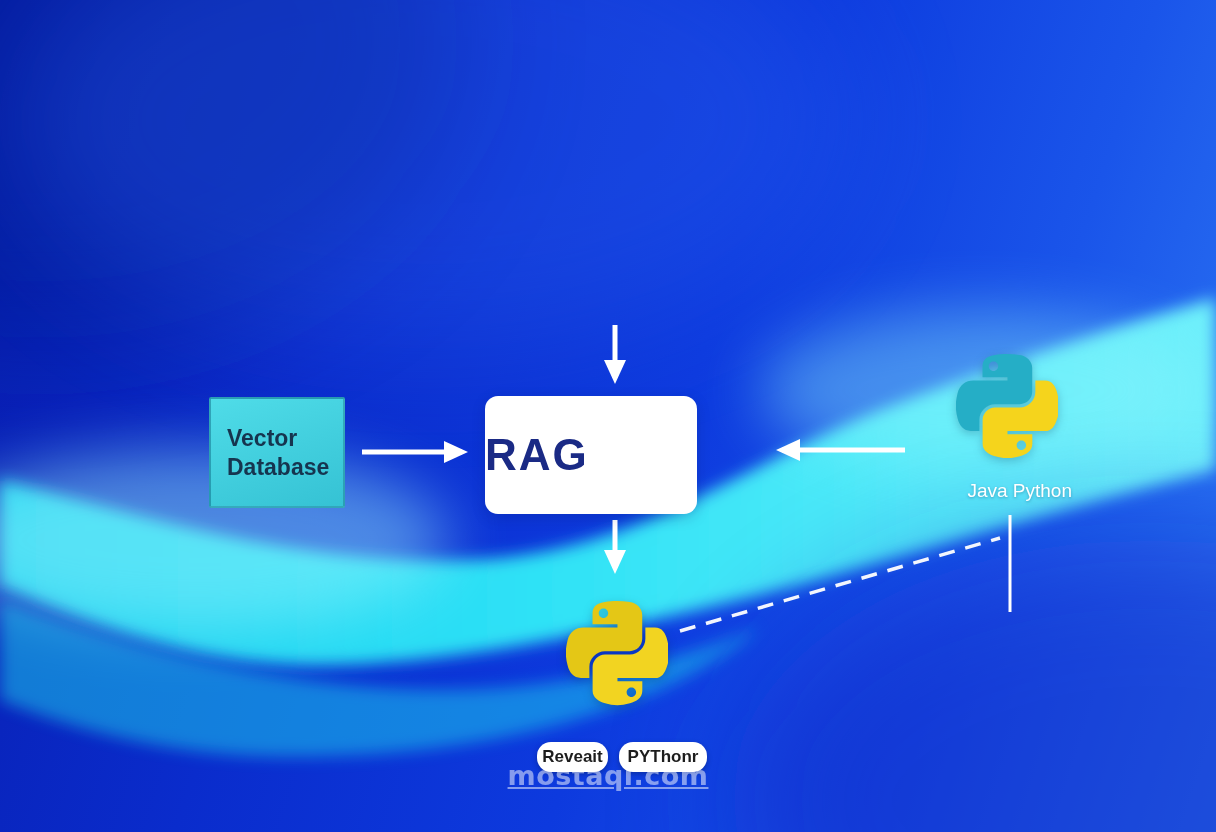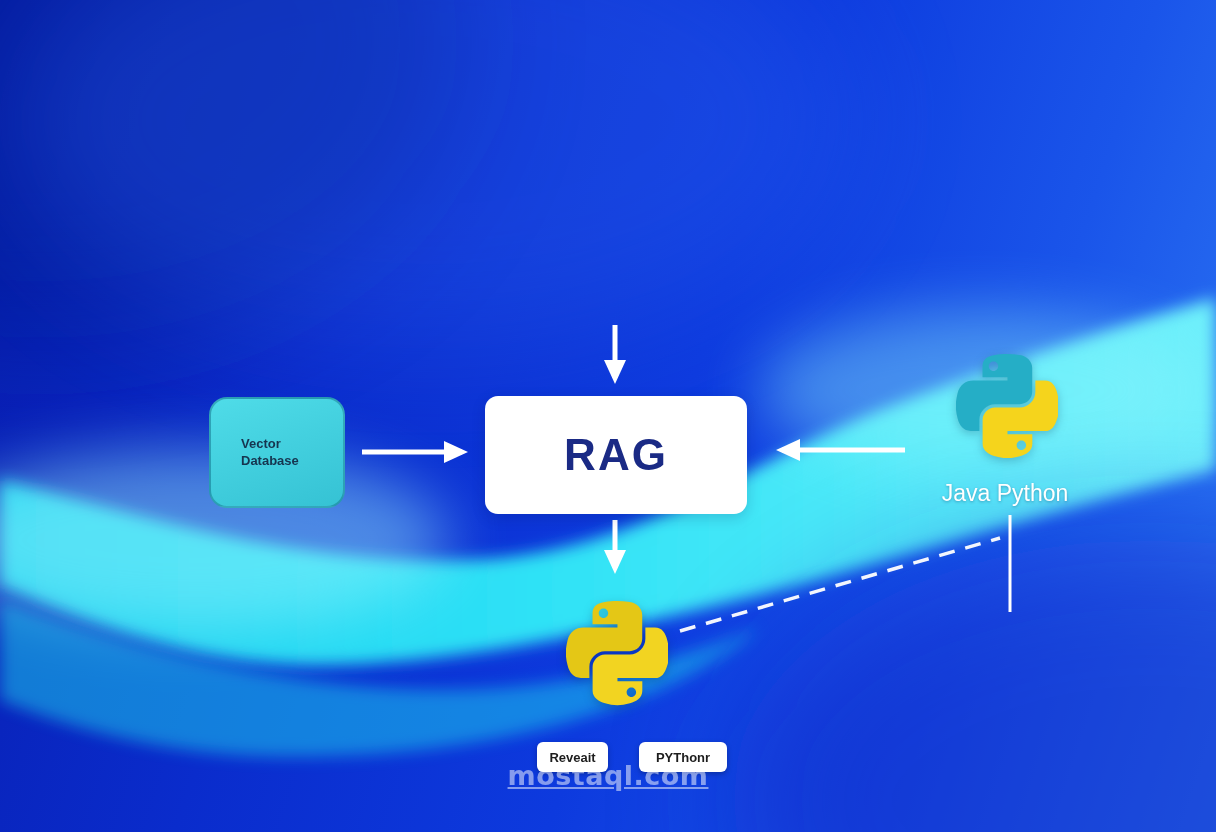--- a/index.html
+++ b/index.html
@@ -9,49 +9,49 @@
     font-family: "Liberation Sans", sans-serif;
     background: linear-gradient(108deg, #081dae 0%, #0a2ccc 30%, #0d3ade 55%, #1a55ea 78%, #2e79f4 100%);
   }
   svg.bg, svg.connectors { position: absolute; left: 0; top: 0; }
   svg.connectors { pointer-events: none; }
 
   .vector-box {
     position: absolute; left: 209px; top: 397px; width: 136px; height: 111px;
     background: linear-gradient(160deg, #4fdce8, #35c2d4);
     border: 2px solid rgba(10, 80, 110, .35);
-    border-radius: 18px;
+    border-radius: 2px;
     display: flex; align-items: center;
-    padding: 0 6px 0 30px;
-    color: #16354f; font-size: 13px; font-weight: 600; line-height: 1.25;
+    padding: 0 6px 0 16px;
+    color: #16354f; font-size: 23px; font-weight: 600; line-height: 1.25;
   }
   .rag-box {
-    position: absolute; left: 485px; top: 396px; width: 262px; height: 118px;
+    position: absolute; left: 485px; top: 396px; width: 212px; height: 118px;
     background: #ffffff; border-radius: 13px;
-    display: flex; align-items: center; justify-content: center;
+    display: flex; align-items: center; justify-content: flex-start;
     color: #1a2a85; font-size: 44px; font-weight: 700; letter-spacing: 2px;
     box-shadow: 0 4px 14px rgba(0, 30, 90, .18);
   }
   .py-logo { position: absolute; filter: drop-shadow(0 3px 5px rgba(0, 40, 80, .25)); }
   .py-tr { left: 956px; top: 352px; width: 102px; height: 106px; }
   .py-center { left: 566px; top: 598px; width: 102px; height: 108px; }
 
   .java-python {
-    position: absolute; left: 938px; top: 480px; width: 134px; text-align: center;
-    color: #ffffff; font-size: 23px; font-weight: 500;
+    position: absolute; left: 938px; top: 480px; width: 134px; text-align: right;
+    color: #ffffff; font-size: 19px; font-weight: 500;
     text-shadow: 0 1px 3px rgba(0, 40, 80, .35);
   }
   .chip {
-    position: absolute; height: 30px; background: #ffffff; border: none; border-radius: 6px;
-    font-family: inherit; font-size: 13px; font-weight: 700; color: #1d1d1d;
+    position: absolute; height: 30px; background: #ffffff; border: none; border-radius: 14px;
+    font-family: inherit; font-size: 17px; font-weight: 700; color: #1d1d1d;
     display: flex; align-items: center; justify-content: center;
     box-shadow: 0 2px 5px rgba(0, 20, 60, .35); cursor: pointer; padding: 0 10px;
   }
   .chip-1 { left: 537px; top: 742px; width: 71px; }
-  .chip-2 { left: 619px; top: 742px; width: 88px; margin-left: 20px; }
+  .chip-2 { left: 619px; top: 742px; width: 88px; }
 
   .watermark {
     position: absolute; left: 50%; top: 762px; transform: translateX(-50%);
     text-align: center; line-height: 1; pointer-events: none;
   }
   .wm-ar {
     font-family: "DejaVu Sans", sans-serif; font-size: 38px; font-weight: 700;
     color: rgba(255, 255, 255, .5); margin-bottom: -14px;
   }
   .wm-en {

